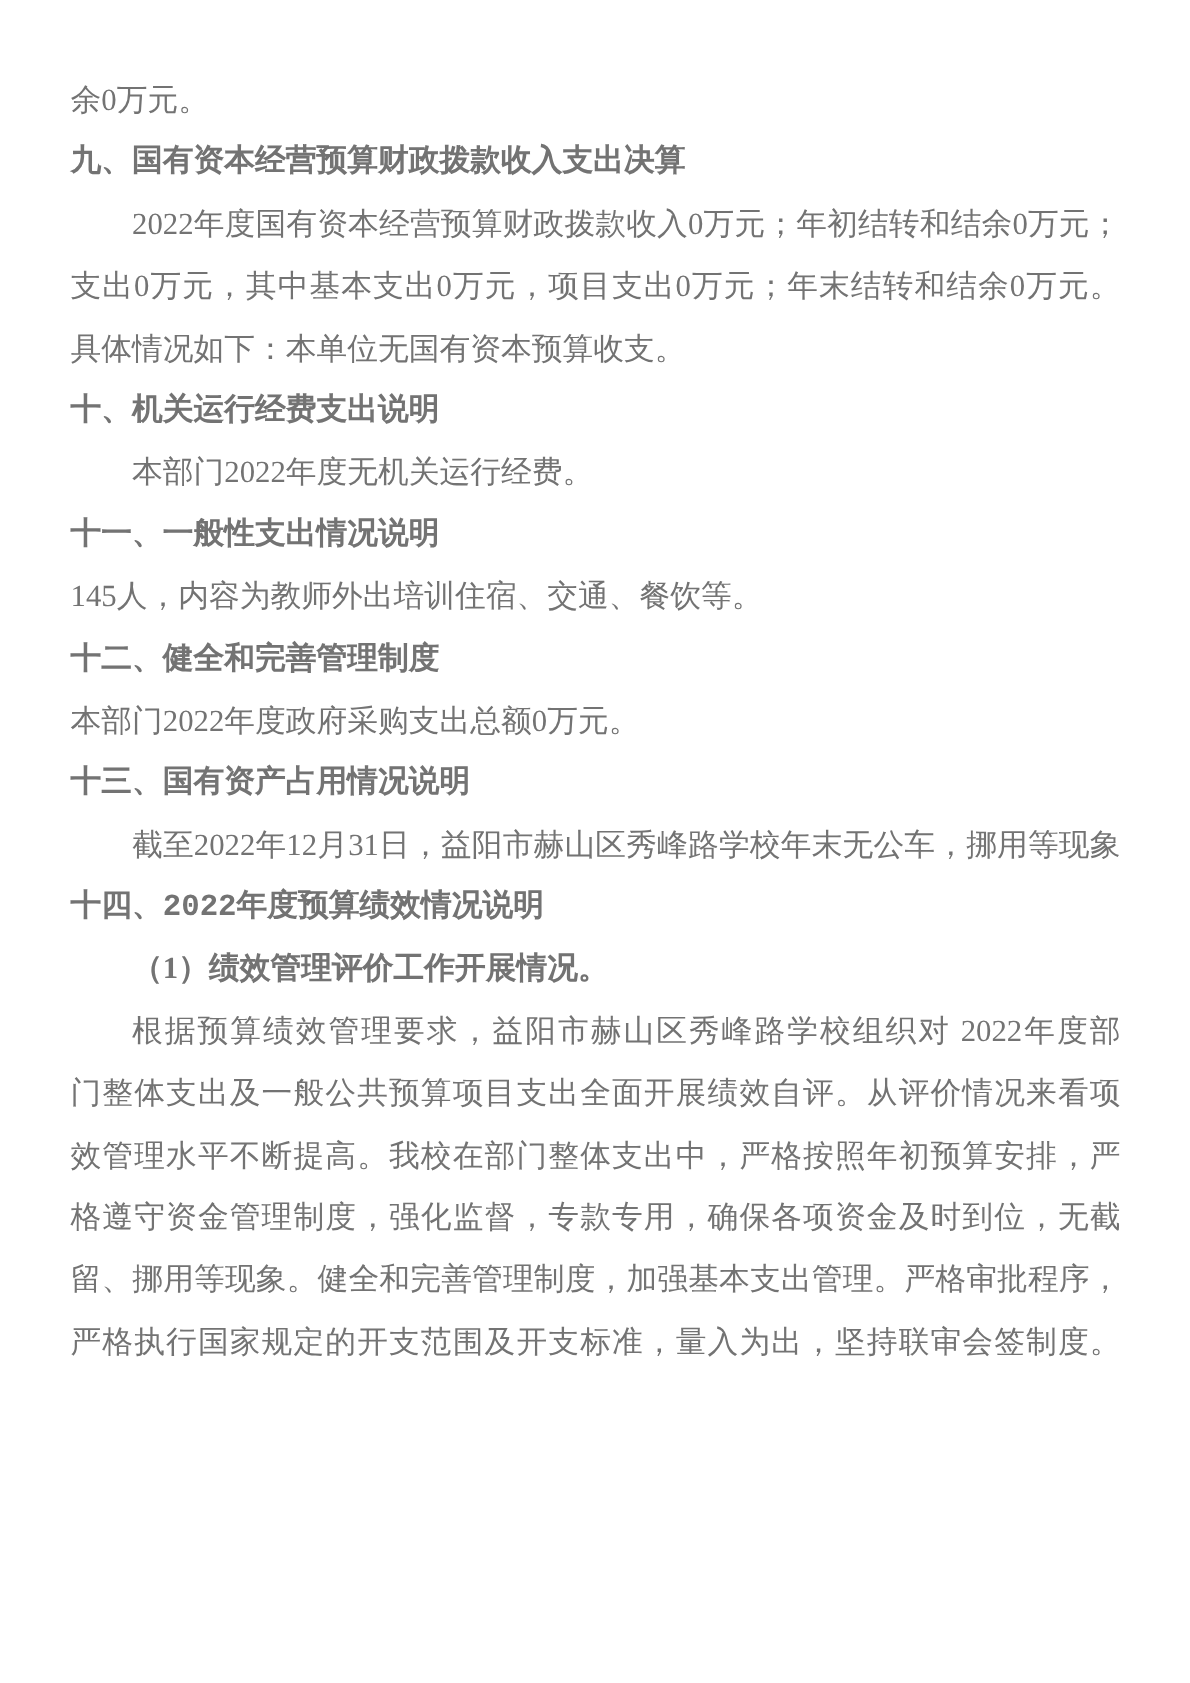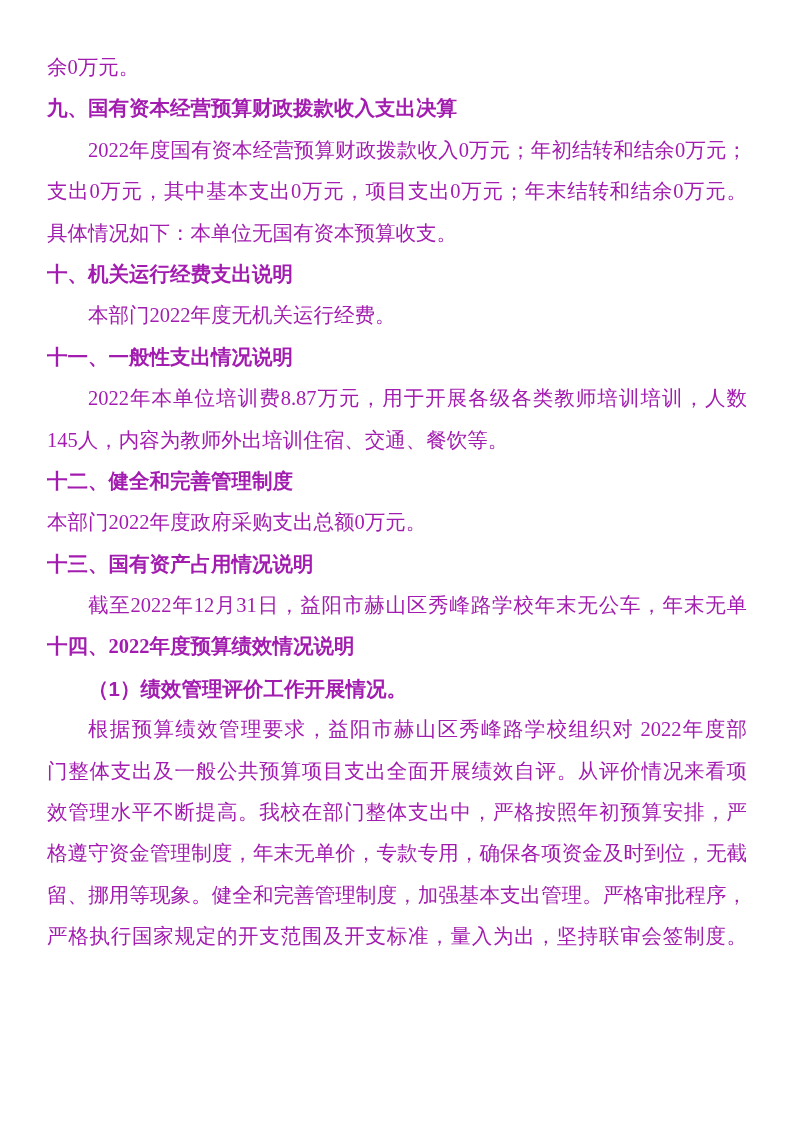--- a/index.html
+++ b/index.html
@@ -19,32 +19,32 @@
     position: absolute;
     top: 47px;
     left: 47px;
     width: 700px;
     color: #000000;
   }
   .line {
     height: 41.4px;
     line-height: 41.4px;
     font-size: 20.5px;
-    color: #a21caf;
+    color: #737373;
   }
   .line.body {
     font-family: "Liberation Serif", "DejaVu Serif", serif;
     font-weight: normal;
   }
   .line.heading {
-    font-family: Liberation Serif, serif;
+    font-family: Liberation Mono, monospace;
     font-weight: bold;
   }
   .line.subheading {
-    font-family: Liberation Sans, sans-serif;
+    font-family: Liberation Serif, serif;
     font-weight: bold;
   }
   .line.indent {
     text-indent: 2em;
   }
   .line.justify {
     text-align: justify;
     text-align-last: justify;
   }
 </style>
@@ -54,28 +54,27 @@
 <div class="page" style="background: rgb(255, 255, 255);">
   <div class="content" style="color: rgb(0, 0, 0);">
       <div class="line body">余0万元。</div>
       <div class="line heading">九、国有资本经营预算财政拨款收入支出决算</div>
       <div class="line body indent justify">2022年度国有资本经营预算财政拨款收入0万元；年初结转和结余0万元；</div>
       <div class="line body justify">支出0万元，其中基本支出0万元，项目支出0万元；年末结转和结余0万元。</div>
       <div class="line body">具体情况如下：本单位无国有资本预算收支。</div>
       <div class="line heading">十、机关运行经费支出说明</div>
       <div class="line body indent">本部门2022年度无机关运行经费。</div>
       <div class="line heading">十一、一般性支出情况说明</div>
-      <div class="line body indent justify">2022年本单位培训费8.87万元，用于开展各级各类教师培训培训，人数</div>
       <div class="line body">145人，内容为教师外出培训住宿、交通、餐饮等。</div>
       <div class="line heading">十二、健全和完善管理制度</div>
       <div class="line body">本部门2022年度政府采购支出总额0万元。</div>
       <div class="line heading">十三、国有资产占用情况说明</div>
-      <div class="line body indent justify">截至2022年12月31日，益阳市赫山区秀峰路学校年末无公车，年末无单</div>
+      <div class="line body indent justify">截至2022年12月31日，益阳市赫山区秀峰路学校年末无公车，挪用等现象</div>
       <div class="line heading">十四、2022年度预算绩效情况说明</div>
       <div class="line subheading indent">（1）绩效管理评价工作开展情况。</div>
       <div class="line body indent justify">根据预算绩效管理要求，益阳市赫山区秀峰路学校组织对 2022年度部</div>
       <div class="line body justify">门整体支出及一般公共预算项目支出全面开展绩效自评。从评价情况来看项</div>
       <div class="line body justify">效管理水平不断提高。我校在部门整体支出中，严格按照年初预算安排，严</div>
-      <div class="line body justify">格遵守资金管理制度，年末无单价，专款专用，确保各项资金及时到位，无截</div>
+      <div class="line body justify">格遵守资金管理制度，强化监督，专款专用，确保各项资金及时到位，无截</div>
       <div class="line body justify">留、挪用等现象。健全和完善管理制度，加强基本支出管理。严格审批程序，</div>
       <div class="line body justify">严格执行国家规定的开支范围及开支标准，量入为出，坚持联审会签制度。</div>
     </div>
 </div>
 
 </body></html>

